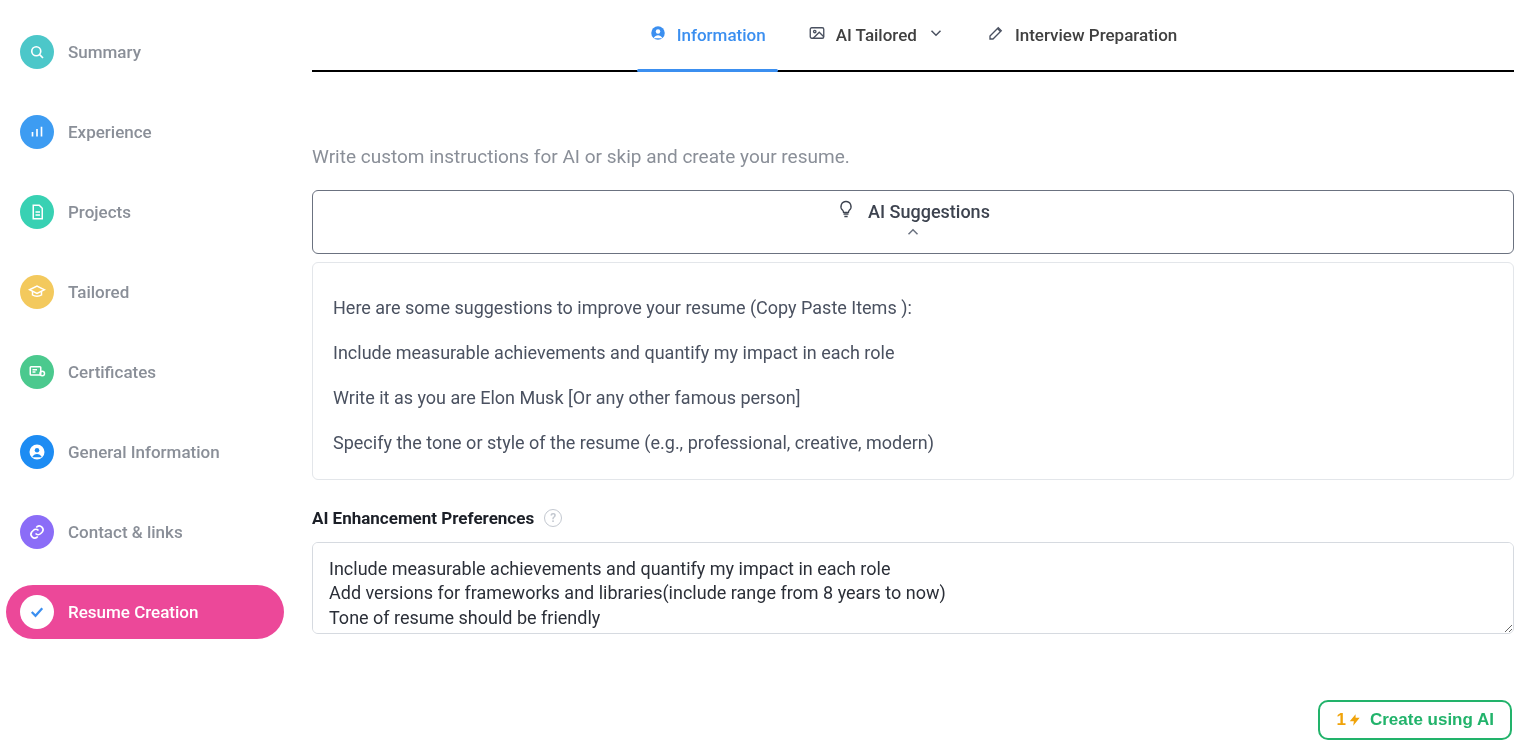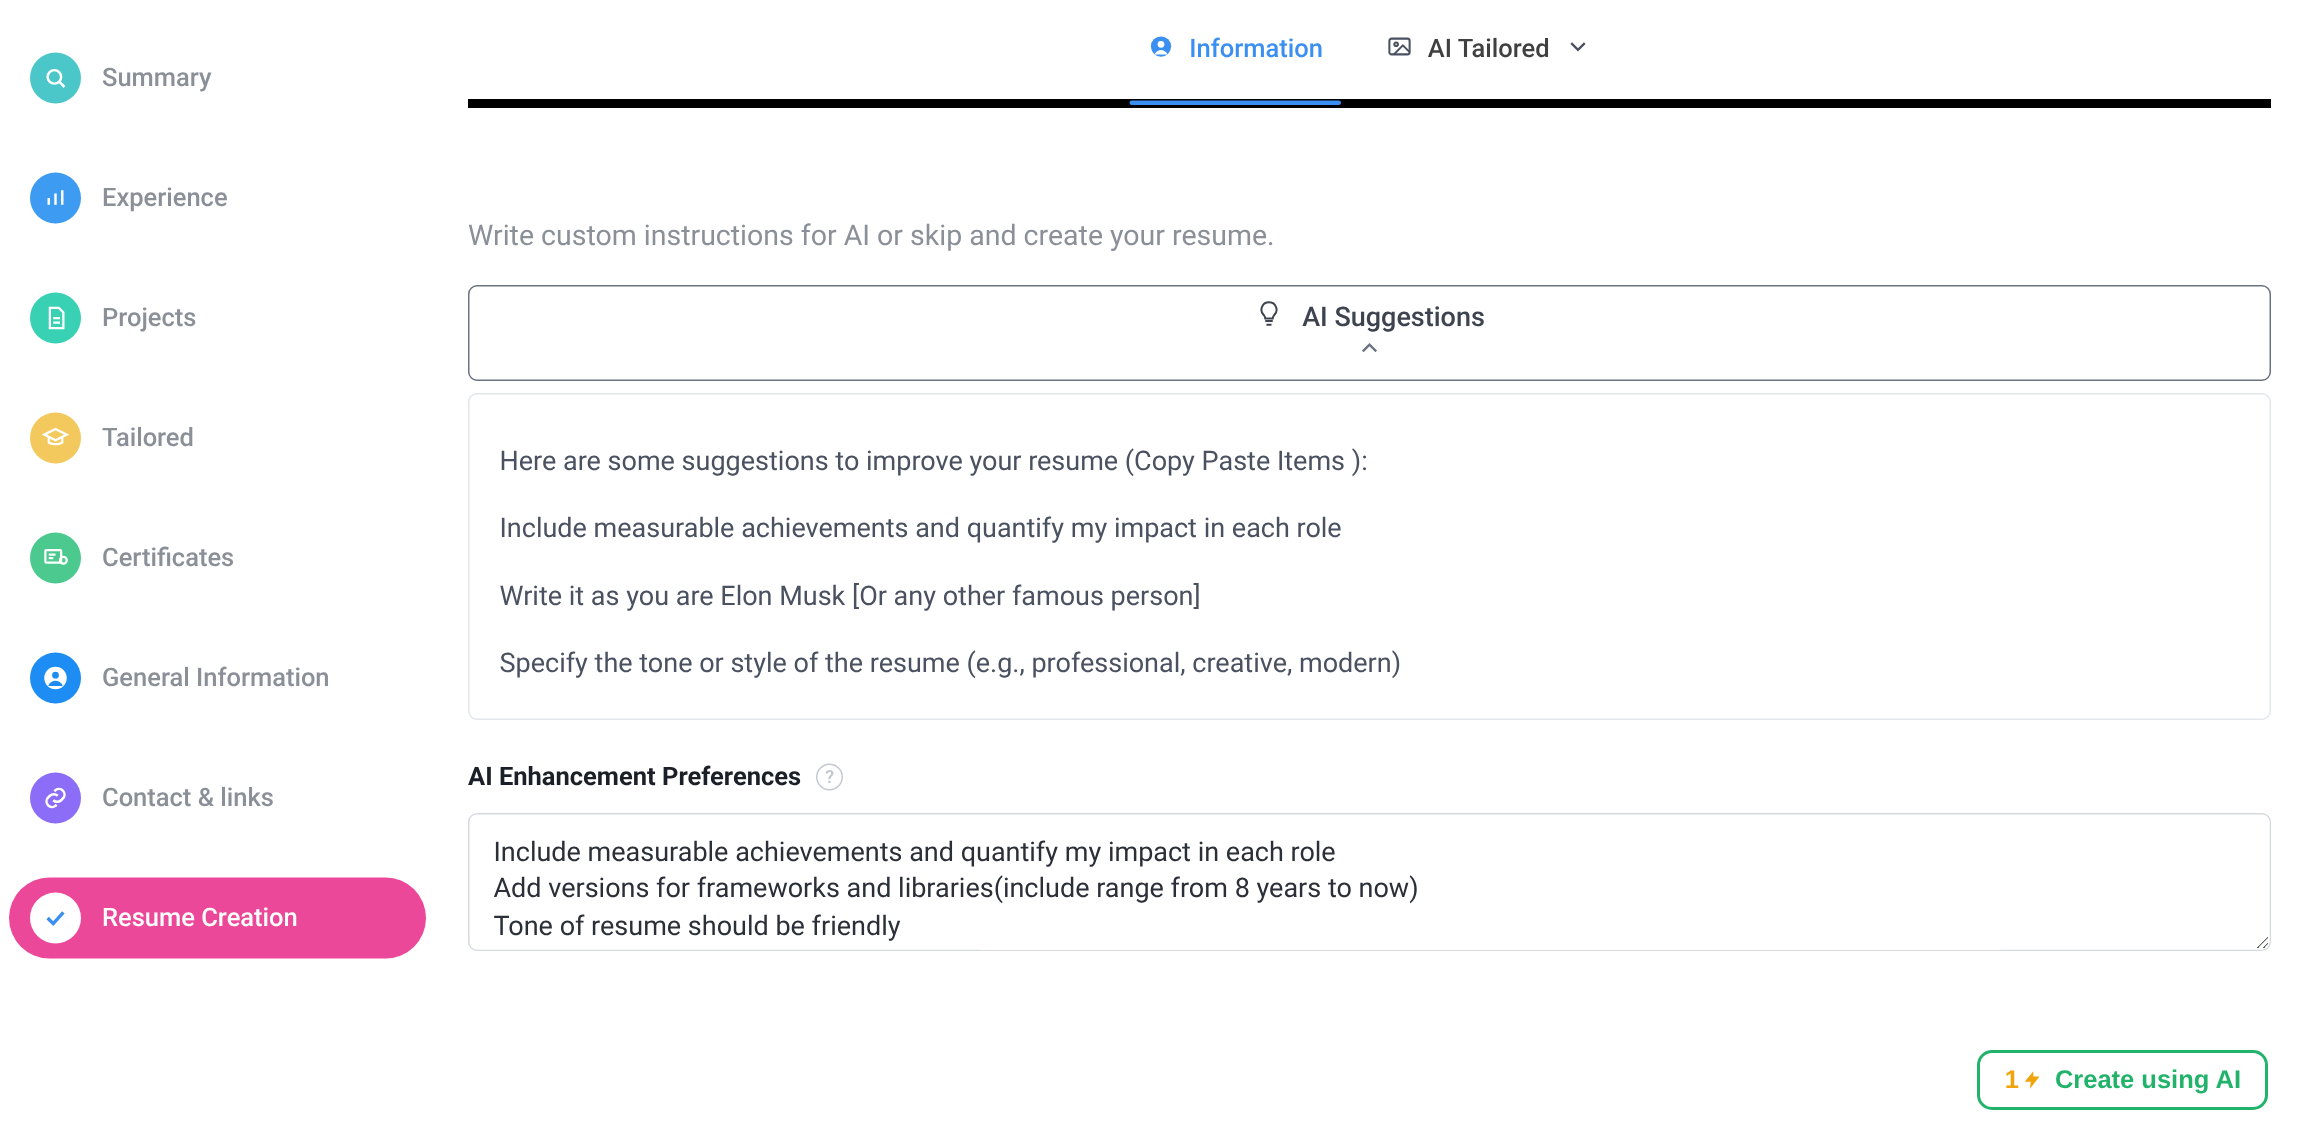--- a/index.html
+++ b/index.html
@@ -48,21 +48,21 @@
   display: flex;
   flex-direction: column;
 }
 
 .tabs {
   display: flex;
   justify-content: center;
   gap: 42px;
   align-items: center;
   height: 72px;
-  border-bottom: 6px solid #000000;
+  border-bottom: 2px solid #000000;
 }
 .tab {
   display: flex; align-items: center; gap: 10px;
   height: 72px;
   color: #404040; font-size: 17px; font-weight: 500;
   cursor: pointer;
   position: relative;
 }
 .tab.active { color: #3b8ff0; }
 .tab.active::after {
@@ -244,20 +244,27 @@
       <div class="tab">
         <span style="color: rgb(74, 81, 96);"><svg viewBox="0 0 24 24" fill="none" stroke="currentColor" stroke-width="1.8">
             <rect x="3" y="5" width="18" height="14" rx="2"></rect>
             <circle cx="9" cy="10" r="1.6"></circle>
             <path d="M21 17l-6-6-8 8"></path>
           </svg></span>
         <span>AI Tailored</span>
         <span><svg width="16" height="16" viewBox="0 0 24 24" fill="none" stroke="#4a5160" stroke-width="2">
             <polyline points="6 9 12 15 18 9"></polyline>
           </svg></span>
+      </div>
+      <div class="tab">
+        <span style="color: rgb(74, 81, 96);"><svg viewBox="0 0 24 24" fill="none" stroke="currentColor" stroke-width="1.8">
+            <path d="M4 16v4h4L19 9l-4-4z"></path>
+            <path d="M14 6l4 4"></path>
+          </svg></span>
+        <span>Interview Preparation</span>
       </div>
     </div>
 
   <div class="content">
     <p class="page-sub">Write custom instructions for AI or skip and create your resume.</p>
 
     <div class="accordion">
       <div class="accordion-header">
         <div class="accordion-title-group">
           <span>

